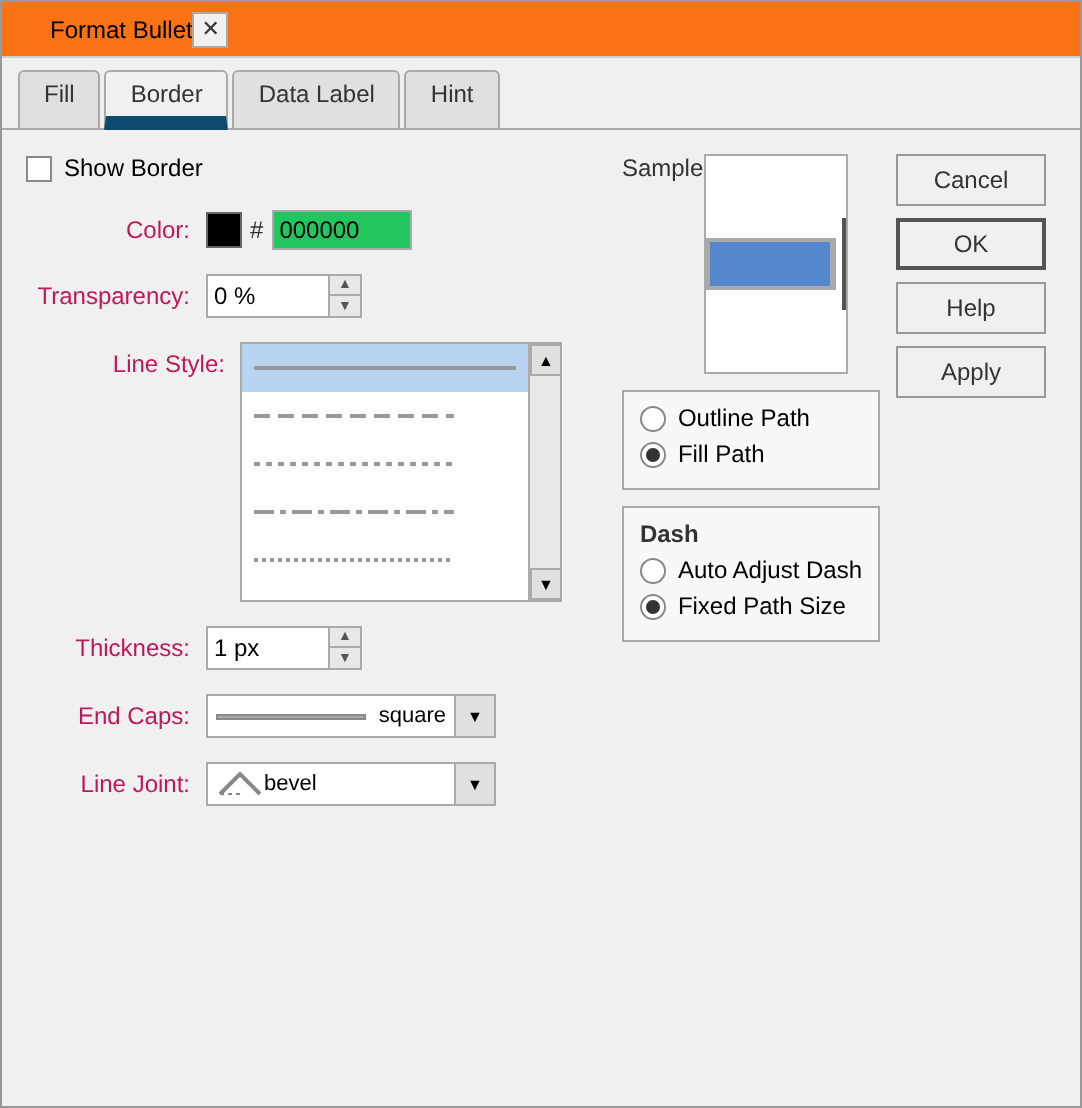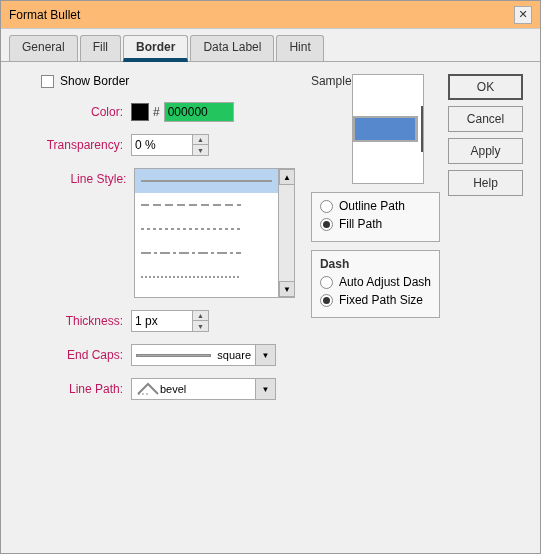--- a/index.html
+++ b/index.html
@@ -16,26 +16,26 @@
     .dialog {
       width: 541px;
       height: 554px;
       background: #f0f0f0;
       border: 1px solid #999;
       box-shadow: 2px 2px 8px rgba(0,0,0,0.3);
       display: flex;
       flex-direction: column;
     }
     .title-bar {
-      background: #fdba74;
+      background: #f97316;
       border-bottom: 1px solid #ccc;
       display: flex;
       align-items: center;
-      justify-content: space-between;
-      padding: 4px 8px;
+      justify-content: flex-start;
+      padding: 4px 24px;
       height: 28px;
     }
     .title-text {
       font-size: 12px;
       font-weight: normal;
       color: #000;
     }
     .close-btn {
       width: 18px;
       height: 18px;
@@ -60,31 +60,30 @@
       border: 1px solid #aaa;
       border-bottom: none;
       cursor: pointer;
       font-size: 12px;
       color: #333;
       margin-right: 2px;
       border-radius: 3px 3px 0 0;
     }
     .tab.active {
       background: #f0f0f0;
-      border-bottom: 4px solid #0c4a6e;
-      font-weight: bold;
+      border-bottom: 7px solid #0c4a6e;
+      font-weight: normal;
       z-index: 1;
       margin-bottom: -1px;
     }
     .content {
       display: flex;
       flex: 1;
       padding: 12px;
       gap: 12px;
-      margin-left: 28px;
     }
     .left-panel {
       flex: 1;
       display: flex;
       flex-direction: column;
       gap: 8px;
     }
     .show-border-row {
       display: flex;
       align-items: center;
@@ -359,21 +358,20 @@
 <body>
 
 <div class="dialog">
 
   <div class="title-bar">
     <span class="title-text">Format Bullet</span>
     <button class="close-btn">✕</button>
   </div>
 
   <div class="tabs">
-    <div class="tab">General</div>
     <div class="tab">Fill</div>
     <div class="tab active">Border</div>
     <div class="tab">Data Label</div>
     <div class="tab">Hint</div>
   </div>
 
   <div class="content">
 
     <div class="left-panel">
 
@@ -454,21 +452,21 @@
         <div class="select-wrapper">
           <div class="select-preview">
             <div class="end-caps-line"></div>
             <span style="margin-left:6px; font-size:11px;">square</span>
           </div>
           <div class="select-arrow-btn">▼</div>
         </div>
       </div>
 
       <div class="form-row">
-        <span class="form-label">Line Path:</span>
+        <span class="form-label">Line Joint:</span>
         <div class="select-wrapper">
           <div class="select-preview">
             <svg width="24" height="14">
               <polyline points="2,12 12,2 22,12" fill="none" stroke="#888" stroke-width="2"></polyline>
               <line x1="2" y1="12" x2="12" y2="12" stroke="#888" stroke-width="1" stroke-dasharray="2,2"></line>
             </svg>
             <span style="font-size:11px;">bevel</span>
           </div>
           <div class="select-arrow-btn">▼</div>
         </div>
@@ -511,21 +509,21 @@
           </div>
           <div class="radio-row">
             <div class="radio-btn checked"></div>
             <span>Fixed Path Size</span>
           </div>
         </div>
 
       </div>
 
       <div class="btn-panel">
+        <button class="dialog-btn">Cancel</button>
         <button class="dialog-btn default">OK</button>
-        <button class="dialog-btn">Cancel</button>
+        <button class="dialog-btn">Help</button>
         <button class="dialog-btn">Apply</button>
-        <button class="dialog-btn">Help</button>
       </div>
     </div>
 
   </div>
 </div>
 
 </body></html>

